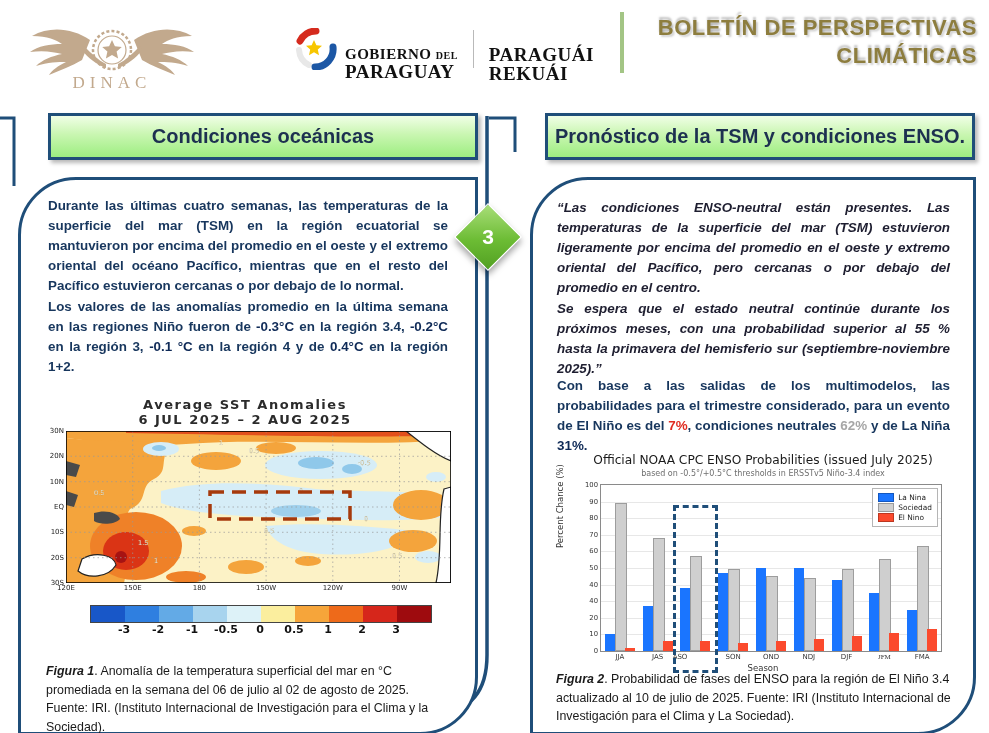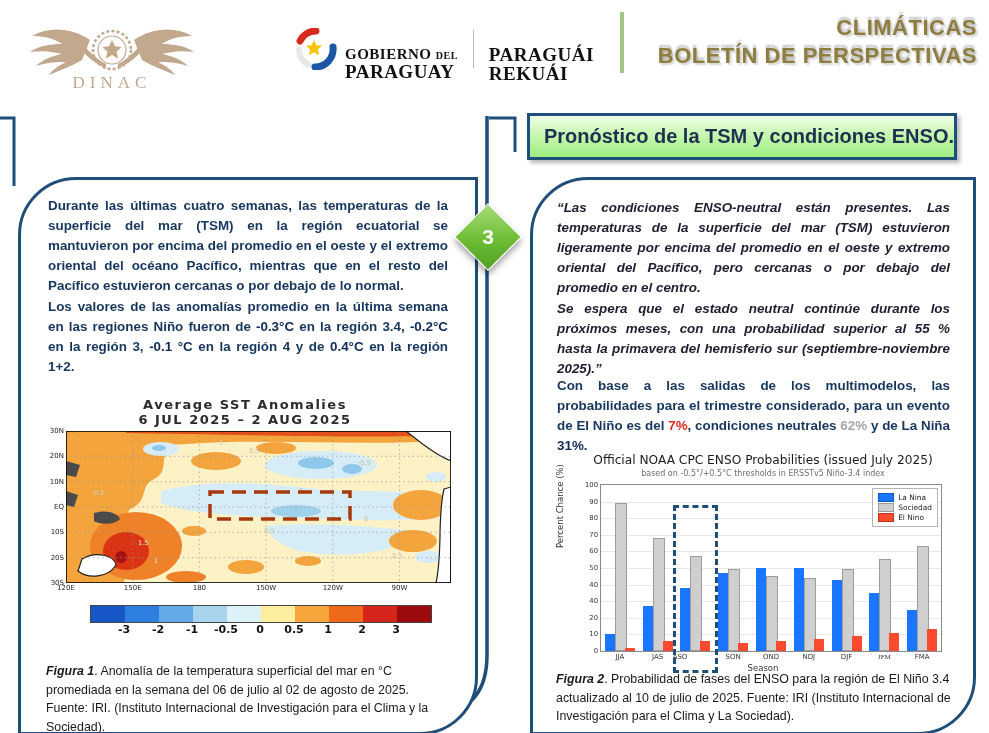--- a/index.html
+++ b/index.html
@@ -19,21 +19,21 @@
   .main-title{position:absolute;right:12px;top:14px;width:360px;text-align:right;
       font-weight:bold;font-size:22px;line-height:1.25;color:#8d7d3e;letter-spacing:.5px;
       text-shadow:0 -3px 2px rgba(120,120,120,.40), 2px 2px 2px rgba(130,130,130,.35);}
 
   
   .sec-header{position:absolute;height:41px;border:3px solid #1f4e79;
       background:linear-gradient(180deg,#f0fee6 0%,#c9f6b1 45%,#9dee81 100%);
       box-shadow:3px 3px 4px rgba(0,0,0,.28);display:flex;align-items:center;justify-content:center;
       font-size:20px;font-weight:bold;color:#1d3050;}
   #hdr-left{left:48px;top:113px;width:424px;}
-  #hdr-right{left:527px;top:113px;width:424px;justify-content:flex-end;}
+  #hdr-right{left:545px;top:113px;width:424px;}
 
   
   .content-box{position:absolute;border:3px solid #1f4e79;background:#fff;
       border-radius:58px 0 58px 0;}
   #box-left{left:18px;top:177px;width:454px;height:552px;}
   #box-right{left:530px;top:177px;width:440px;height:552px;}
 
   
   #decor{position:absolute;left:0;top:0;width:989px;height:733px;pointer-events:none;}
 
@@ -126,30 +126,33 @@
     </div>
     <div class="gov-divider"></div>
     <div class="gov-text gov-block2">
       <div class="l1">PARAGUÁI</div>
       <div class="l2">REKUÁI</div>
     </div>
   </div>
 
   <div class="accent-bar"></div>
   <div class="main-title">
+    <div>BOLETÍN DE PERSPECTIVAS</div>
     <div>CLIMÁTICAS</div>
-    <div>BOLETÍN DE PERSPECTIVAS</div>
   </div>
 
   <svg id="decor">
     <path d="M0,118 H14 V186" fill="none" stroke="#1f4e79" stroke-width="3"></path>
     <path d="M487,116 V655 Q487,710 437,714" fill="none" stroke="#1f4e79" stroke-width="3.5"></path>
     <path d="M489,118 H515 V152" fill="none" stroke="#1f4e79" stroke-width="3"></path>
   </svg>
 
+  <div id="hdr-left" class="sec-header">
+    <span>Condiciones oceánicas</span>
+  </div>
   <div id="hdr-right" class="sec-header">
     <span>Pronóstico de la TSM y condiciones ENSO.</span>
   </div>
 
   <div id="box-left" class="content-box"></div>
   <div id="box-right" class="content-box"></div>
 
   <div class="diamond">
     <span>3</span>
   </div>

